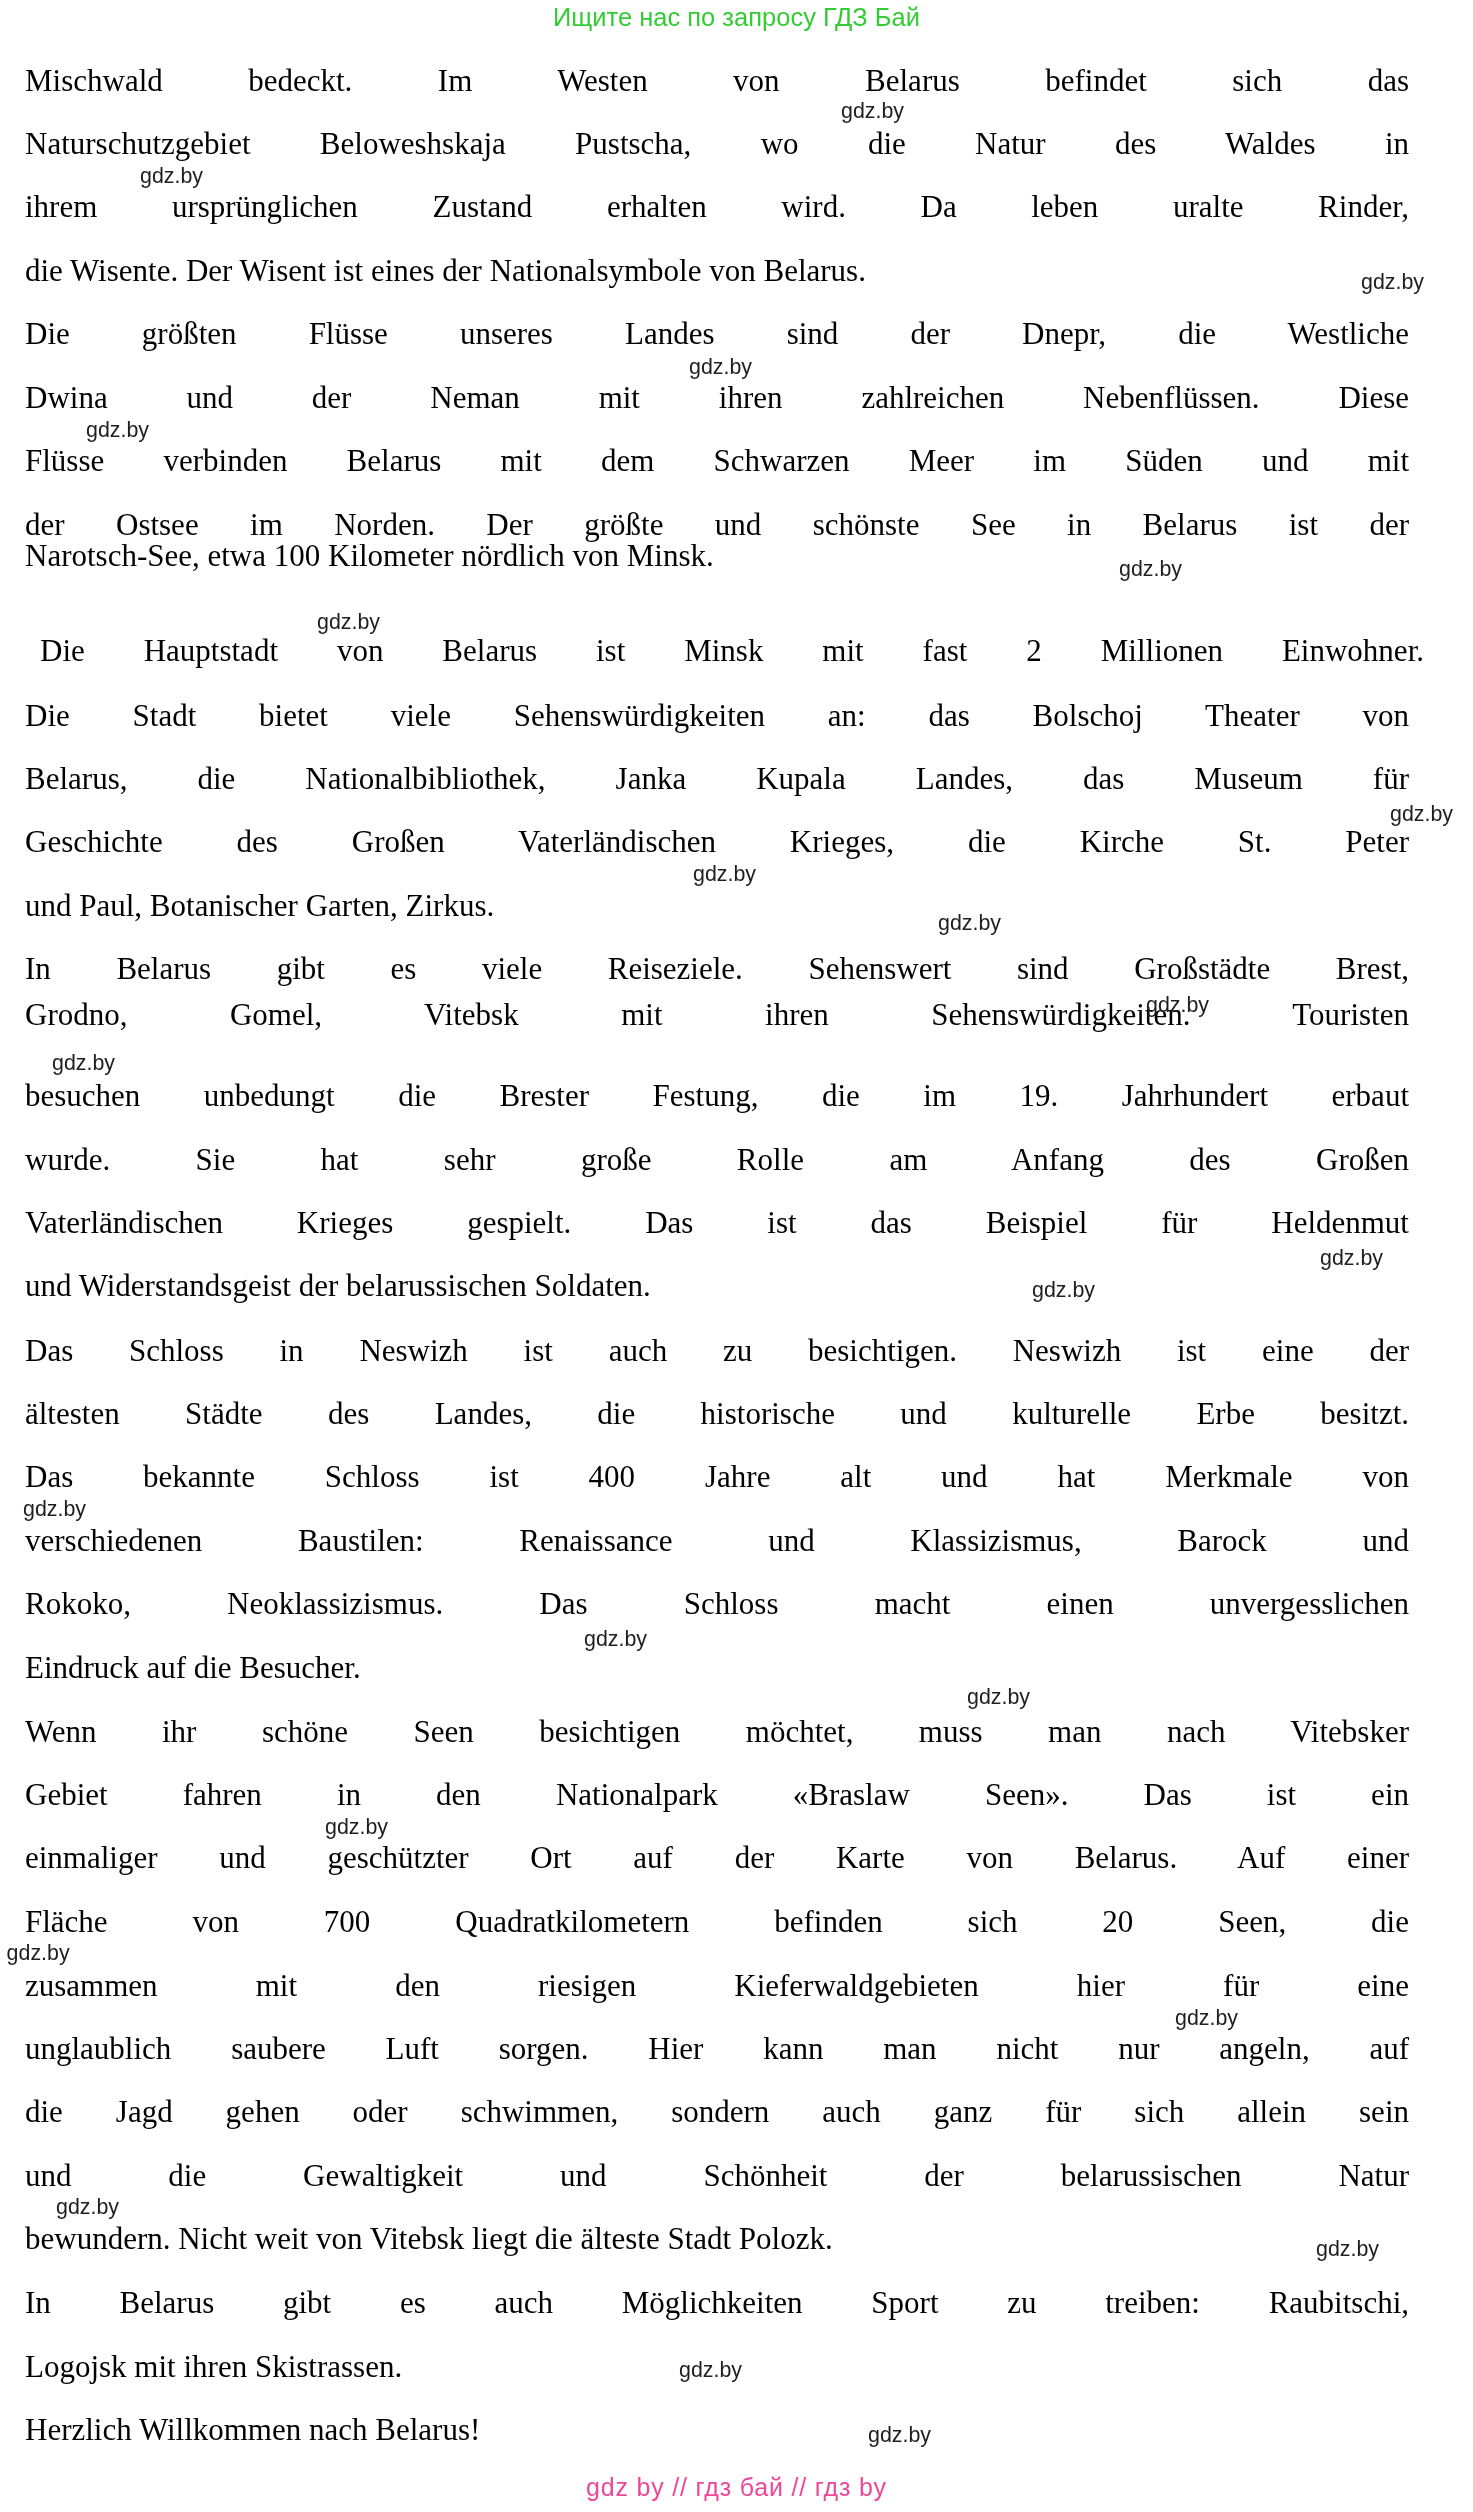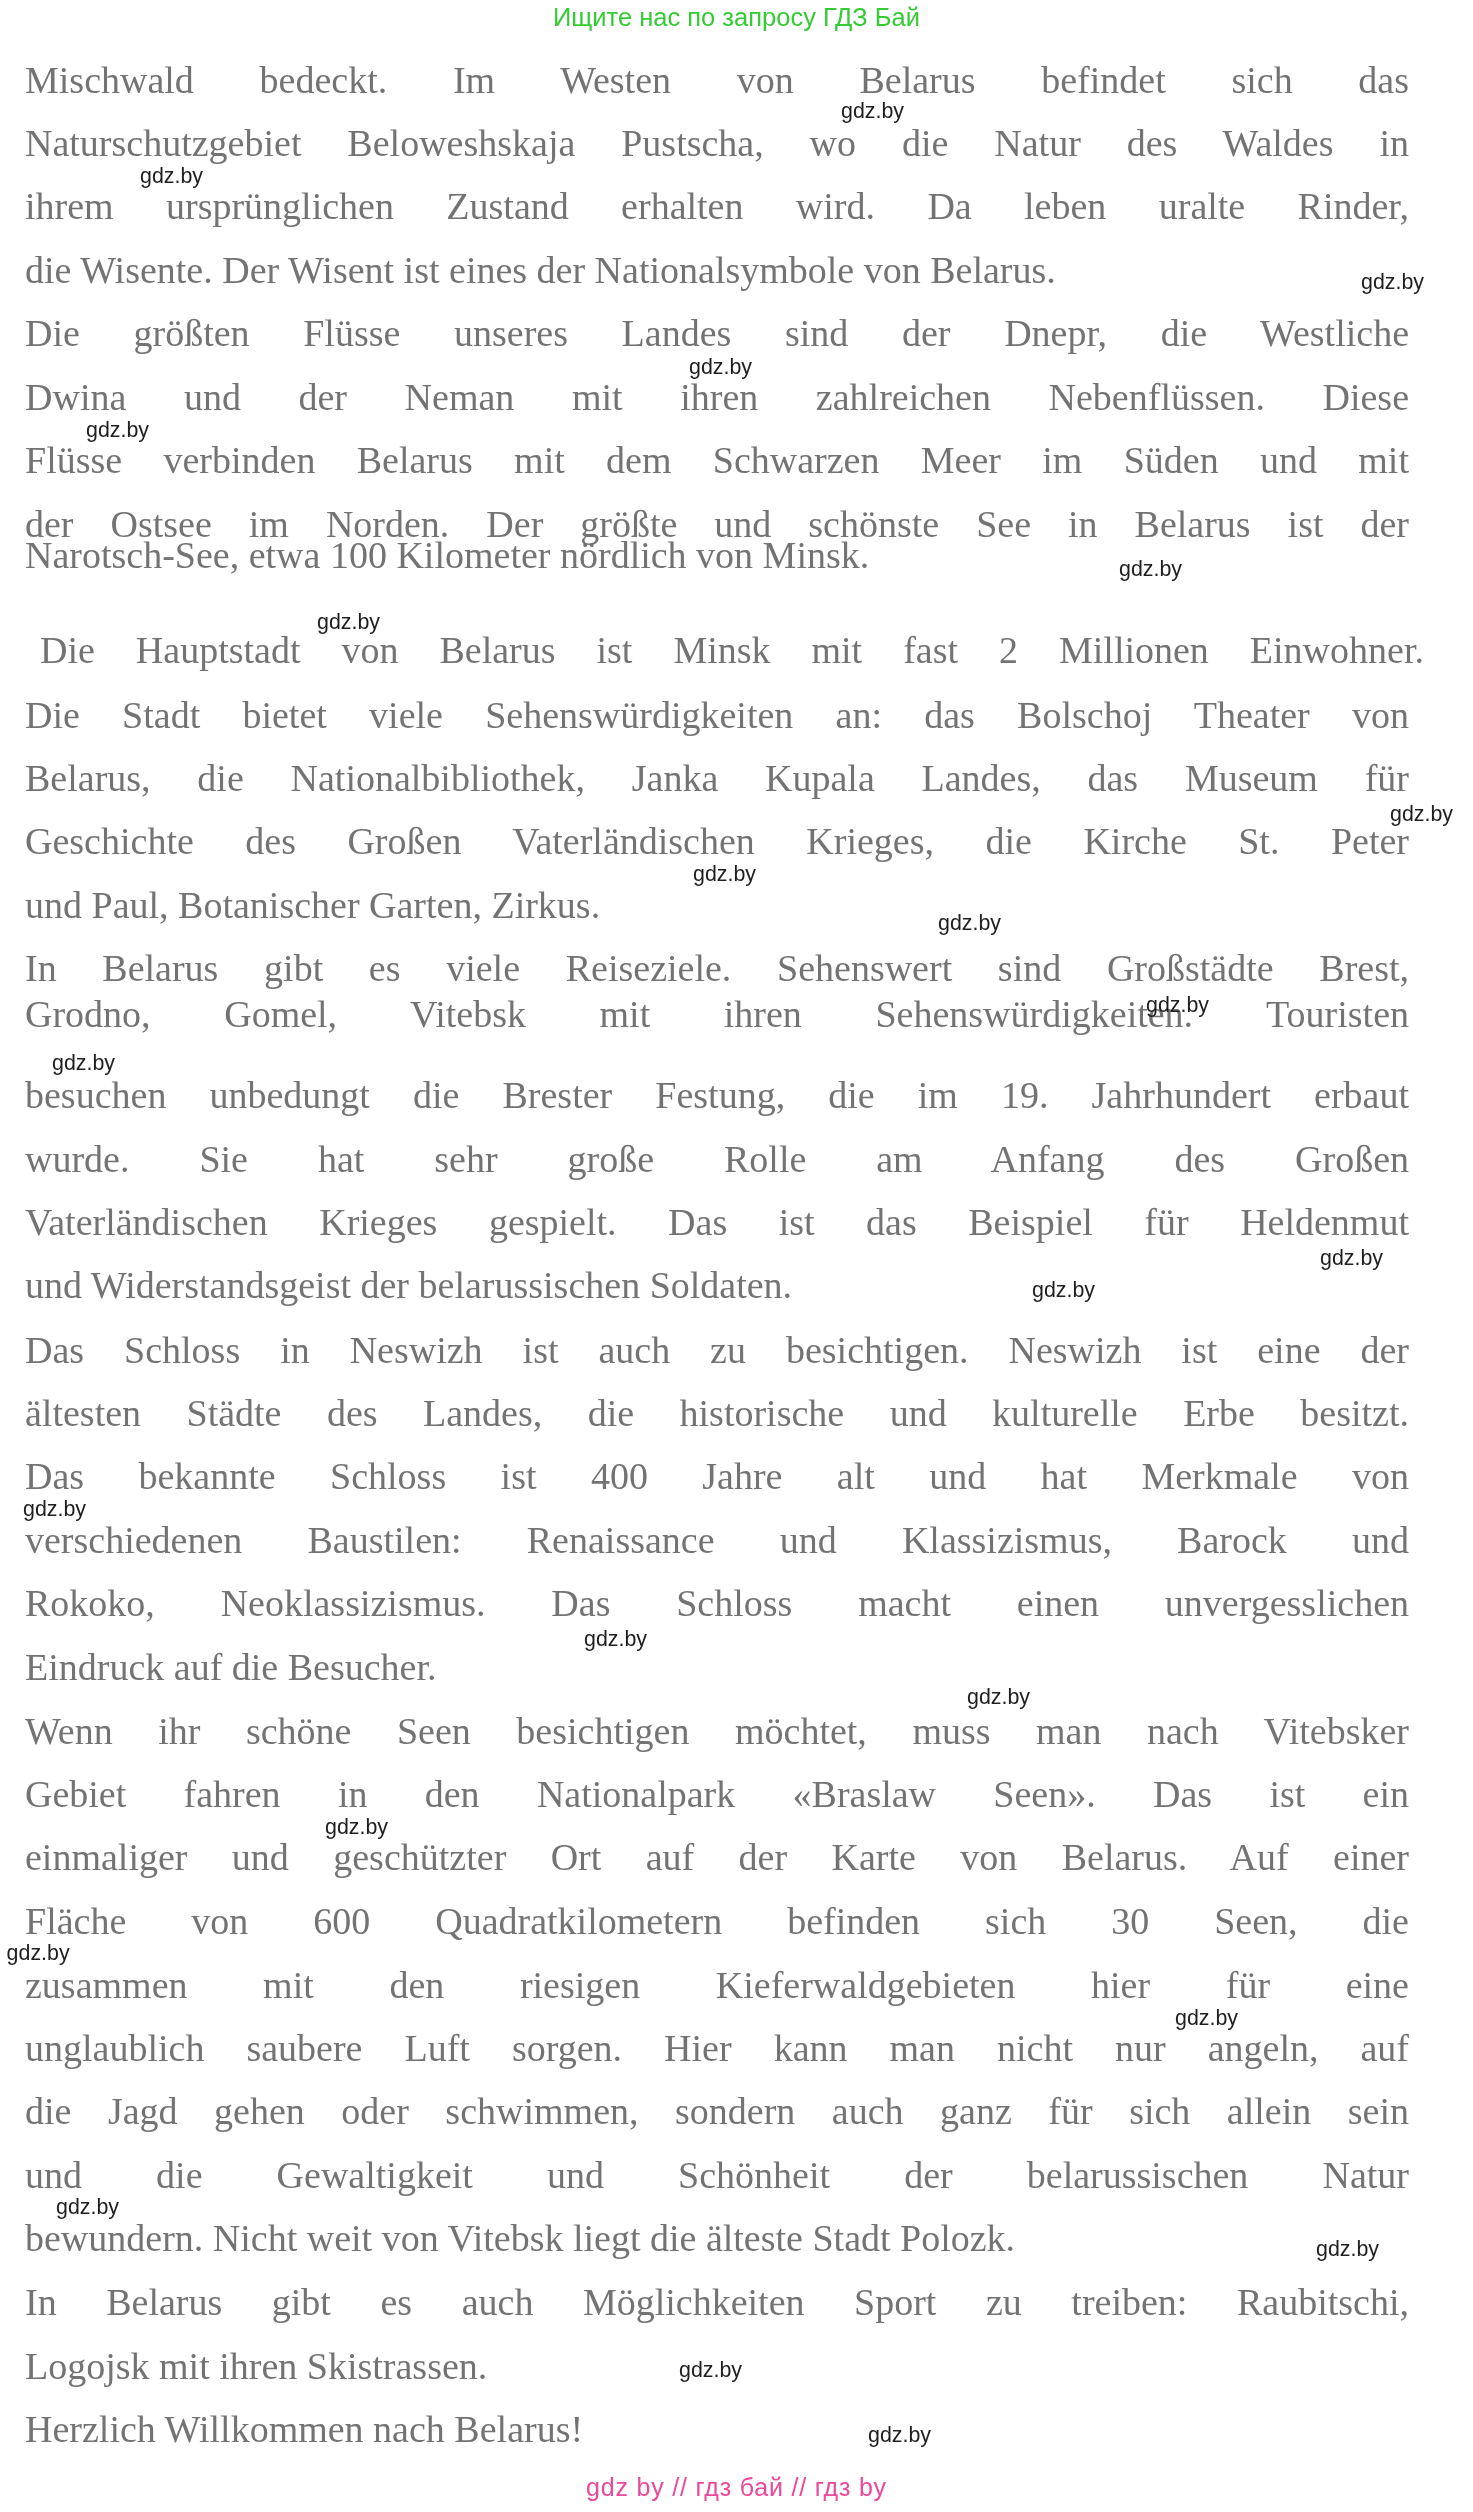--- a/index.html
+++ b/index.html
@@ -21,22 +21,22 @@
     font-size: 25.5px;
     font-weight: normal;
   }
   .body-text { position: absolute; left: 0; top: 0; width: 100%; height: 100%; }
   .line {
     position: absolute;
     left: 25px;
     width: 1384px;
     height: 63px;
     line-height: 63px;
-    font-size: 38px;
-    color: #737373;
+    font-size: 31px;
+    color: #000000;
     white-space: nowrap;
     text-align: left;
   }
   .line.just {
     white-space: normal;
     text-align: justify;
     text-align-last: justify;
   }
   .wm-layer { position: absolute; left: 0; top: 0; width: 100%; height: 100%; border-radius: 13px; }
   .wm {
@@ -86,21 +86,21 @@
       <div class="line" style="top: 1254px;">und Widerstandsgeist der belarussischen Soldaten.</div>
       <div class="line just" style="top: 1319px;">Das Schloss in Neswizh ist auch zu besichtigen. Neswizh ist eine der</div>
       <div class="line just" style="top: 1382px;">ältesten Städte des Landes, die historische und kulturelle Erbe besitzt.</div>
       <div class="line just" style="top: 1445px;">Das bekannte Schloss ist 400 Jahre alt und hat Merkmale von</div>
       <div class="line just" style="top: 1509px;">verschiedenen Baustilen: Renaissance und Klassizismus, Barock und</div>
       <div class="line just" style="top: 1572px;">Rokoko, Neoklassizismus. Das Schloss macht einen unvergesslichen</div>
       <div class="line" style="top: 1636px;">Eindruck auf die Besucher.</div>
       <div class="line just" style="top: 1700px;">Wenn ihr schöne Seen besichtigen möchtet, muss man nach Vitebsker</div>
       <div class="line just" style="top: 1763px;">Gebiet fahren in den Nationalpark «Braslaw Seen». Das ist ein</div>
       <div class="line just" style="top: 1826px;">einmaliger und geschützter Ort auf der Karte von Belarus. Auf einer</div>
-      <div class="line just" style="top: 1890px;">Fläche von 600 Quadratkilometern befinden sich 30 Seen, die</div>
+      <div class="line just" style="top: 1890px;">Fläche von 700 Quadratkilometern befinden sich 20 Seen, die</div>
       <div class="line just" style="top: 1954px;">zusammen mit den riesigen Kieferwaldgebieten hier für eine</div>
       <div class="line just" style="top: 2017px;">unglaublich saubere Luft sorgen. Hier kann man nicht nur angeln, auf</div>
       <div class="line just" style="top: 2080px;">die Jagd gehen oder schwimmen, sondern auch ganz für sich allein sein</div>
       <div class="line just" style="top: 2144px;">und die Gewaltigkeit und Schönheit der belarussischen Natur</div>
       <div class="line" style="top: 2207px;">bewundern. Nicht weit von Vitebsk liegt die älteste Stadt Polozk.</div>
       <div class="line just" style="top: 2271px;">In Belarus gibt es auch Möglichkeiten Sport zu treiben: Raubitschi,</div>
       <div class="line" style="top: 2335px;">Logojsk mit ihren Skistrassen.</div>
       <div class="line" style="top: 2398px;">Herzlich Willkommen nach Belarus!</div>
     </div>
   <div class="wm-layer" id="wm-layer">

